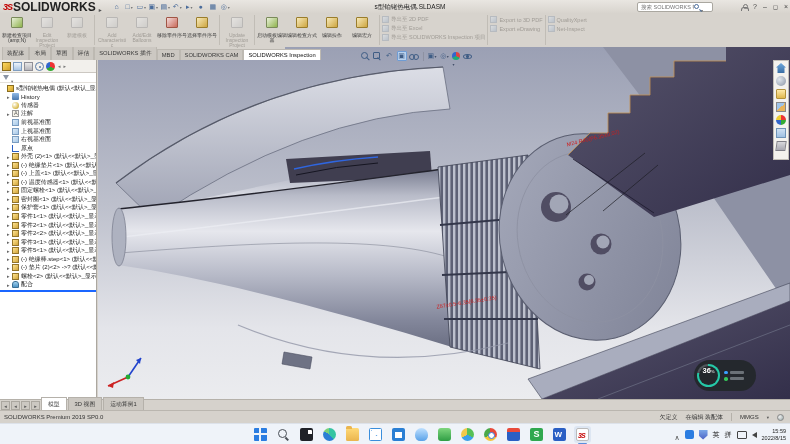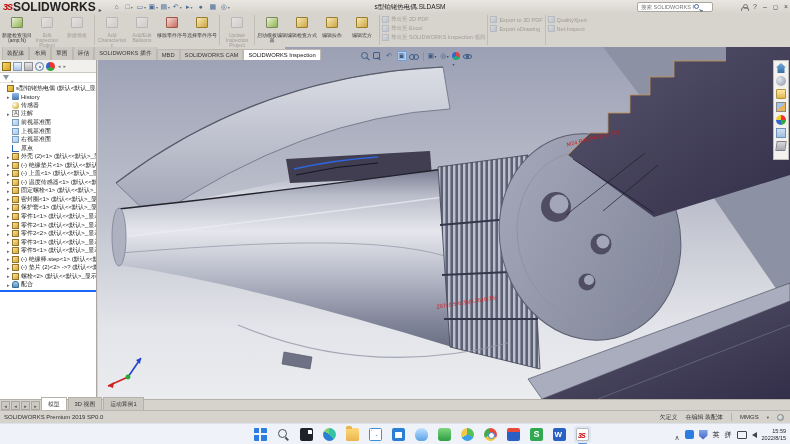--- a/index.html
+++ b/index.html
@@ -394,20 +394,38 @@
       <span class="hic hcar">◎</span>
       <span class="hsphere hcar"></span>
       <span class="heye"></span>
     </div>
 
     
     <div class="ann ann1">M24 R40(P6.35±0.02)</div>
     <div class="ann ann2">Z57±0.5-6.35(6.35±0.35)</div>
 
     
+    <div class="recorder">
+      <div class="rec-circle">
+        <div class="rec-inner">
+          <b>36</b>
+            <i>%</i>
+        </div>
+      </div>
+      <div class="rec-rows">
+        <div class="rec-row">
+            <span class="dot blue"></span>
+            <span class="rbar"></span>
+          </div>
+        <div class="rec-row">
+            <span class="dot green"></span>
+            <span class="rbar"></span>
+          </div>
+      </div>
+    </div>
   </div>
 
   <div class="abs taskpane">
     <span class="tpi tp-home"></span>
     <span class="tpi tp-globe"></span>
     <span class="tpi tp-folder"></span>
     <span class="tpi tp-image"></span>
     <span class="tpi tp-wheel"></span>
     <span class="tpi tp-grid"></span>
     <span class="tpi tp-layers"></span>

